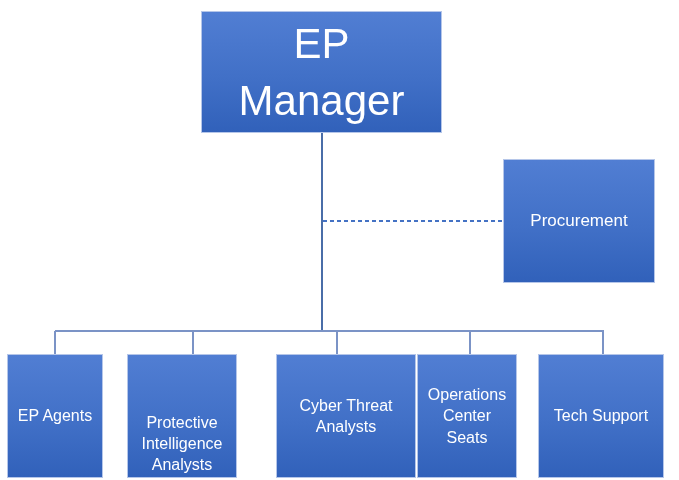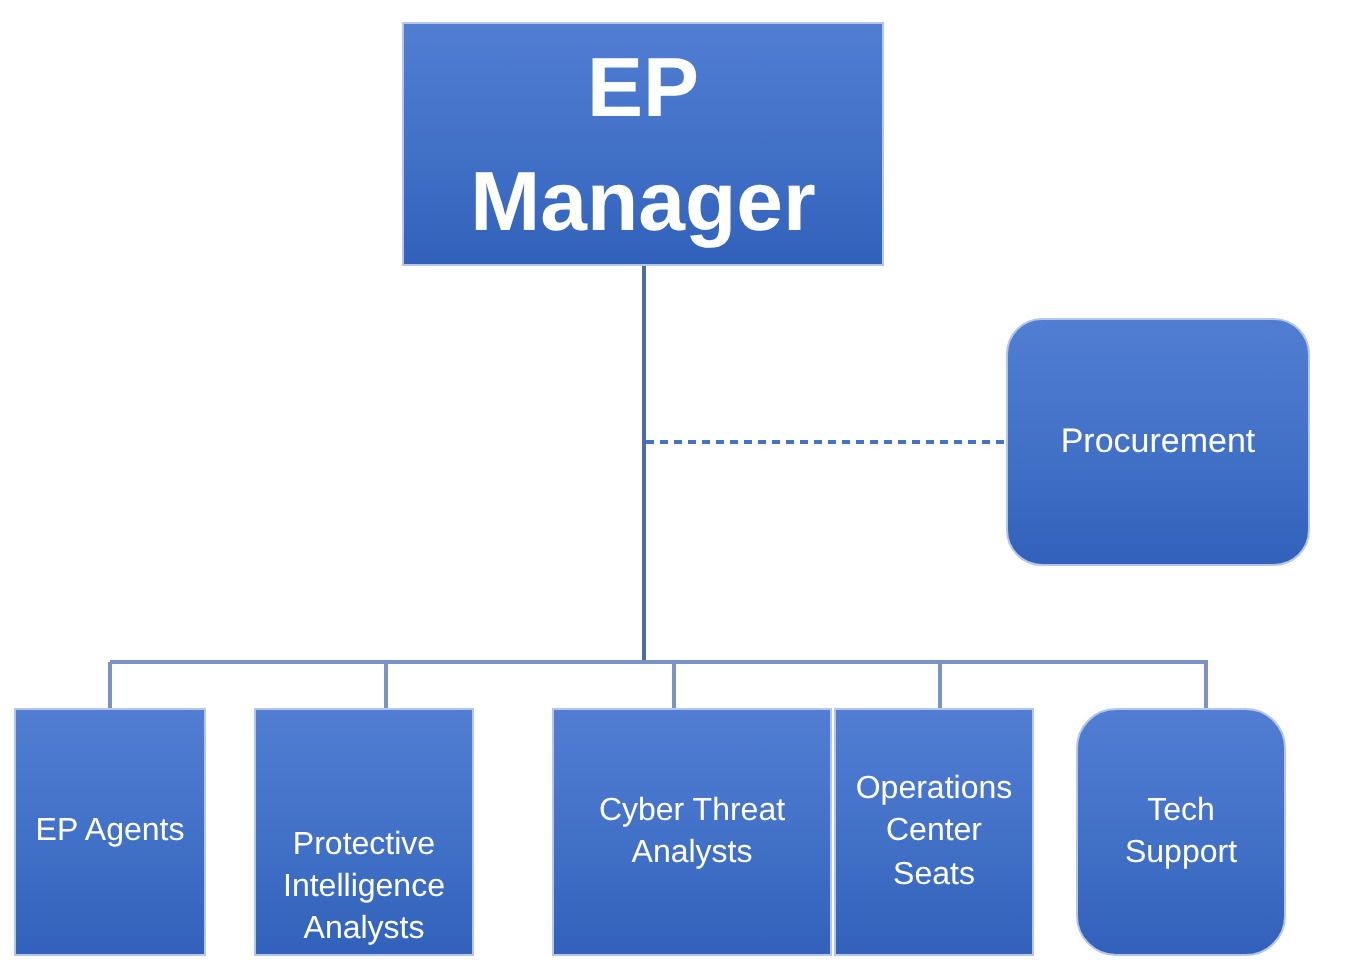--- a/index.html
+++ b/index.html
@@ -19,33 +19,32 @@
     justify-content: center;
     text-align: center;
     color: #ffffff;
     background: linear-gradient(to bottom, #517ed3 0%, #4170c7 55%, #3161ba 100%);
     border: 1.5px solid #b5c6e9;
     padding: 2px 6px;
     line-height: 1.32;
   }
   .node-root {
     left: 201px; top: 11px; width: 241px; height: 122px;
-    font-size: 42px; line-height: 1.36; padding: 0 14px; font-weight: bold;
+    font-size: 42px; line-height: 1.36; padding: 0 14px;
   }
   .node-staff {
     left: 503px; top: 159px; width: 152px; height: 124px;
     font-size: 17px;
-    border-radius: 18px;
   }
   .node-child { top: 354px; height: 124px; font-size: 16px; }
   .node-c0 { left: 7px;   width: 96px; justify-content: center;  }
   .node-c1 { left: 127px; width: 110px; align-items: flex-end; }
   .node-c2 { left: 276px; width: 140px; }
   .node-c3 { left: 417px; width: 100px; }
-  .node-c4 { left: 538px; width: 105px; border-radius: 20px; }
+  .node-c4 { left: 538px; width: 126px; }
 
   .line { position: absolute; }
   .line-main-vertical {
     left: 321px; top: 133px; width: 2px; height: 198px;
     background: #4a6da8;
   }
   .line-horizontal {
     left: 55px; top: 330px; width: 549px; height: 2px;
     background: #7b93c6;
   }

